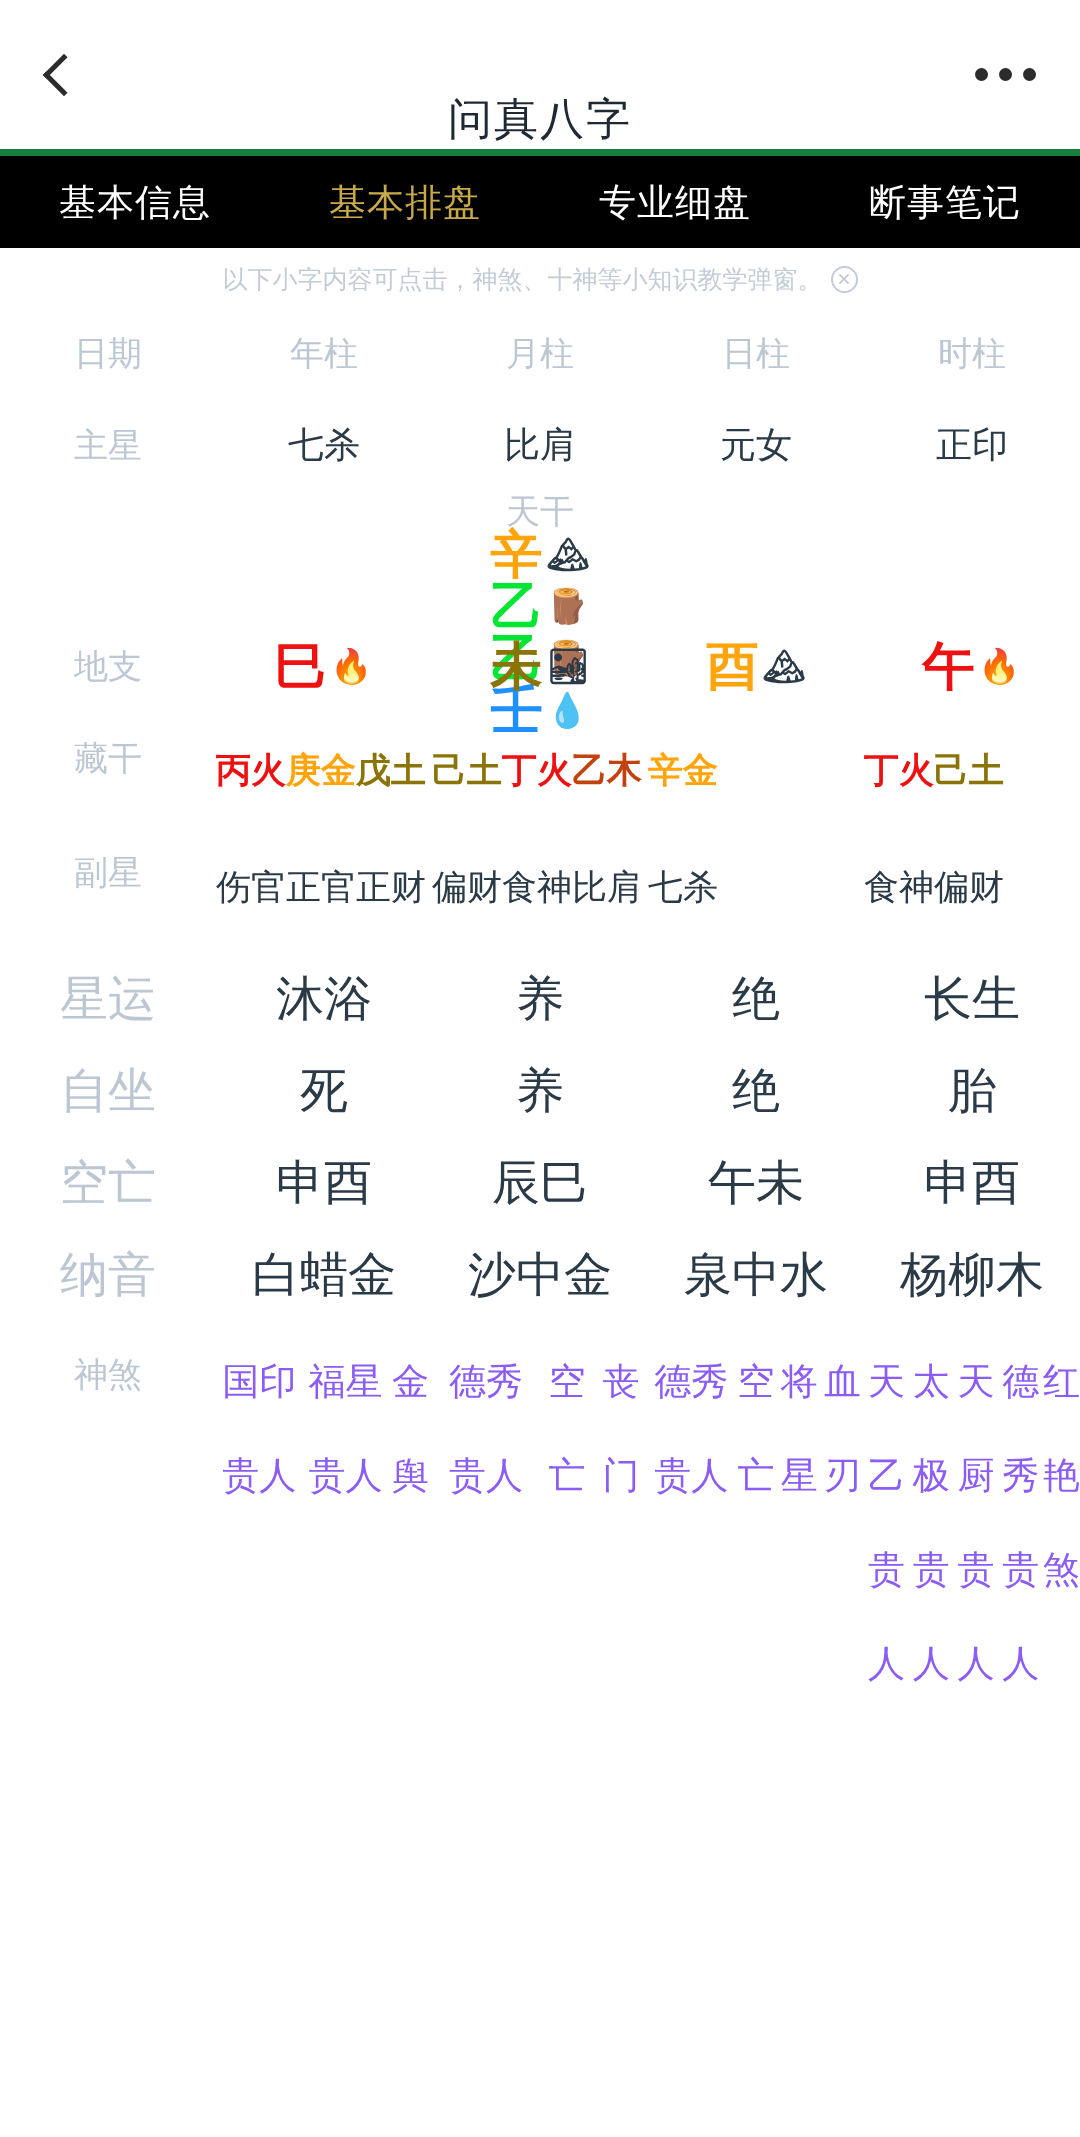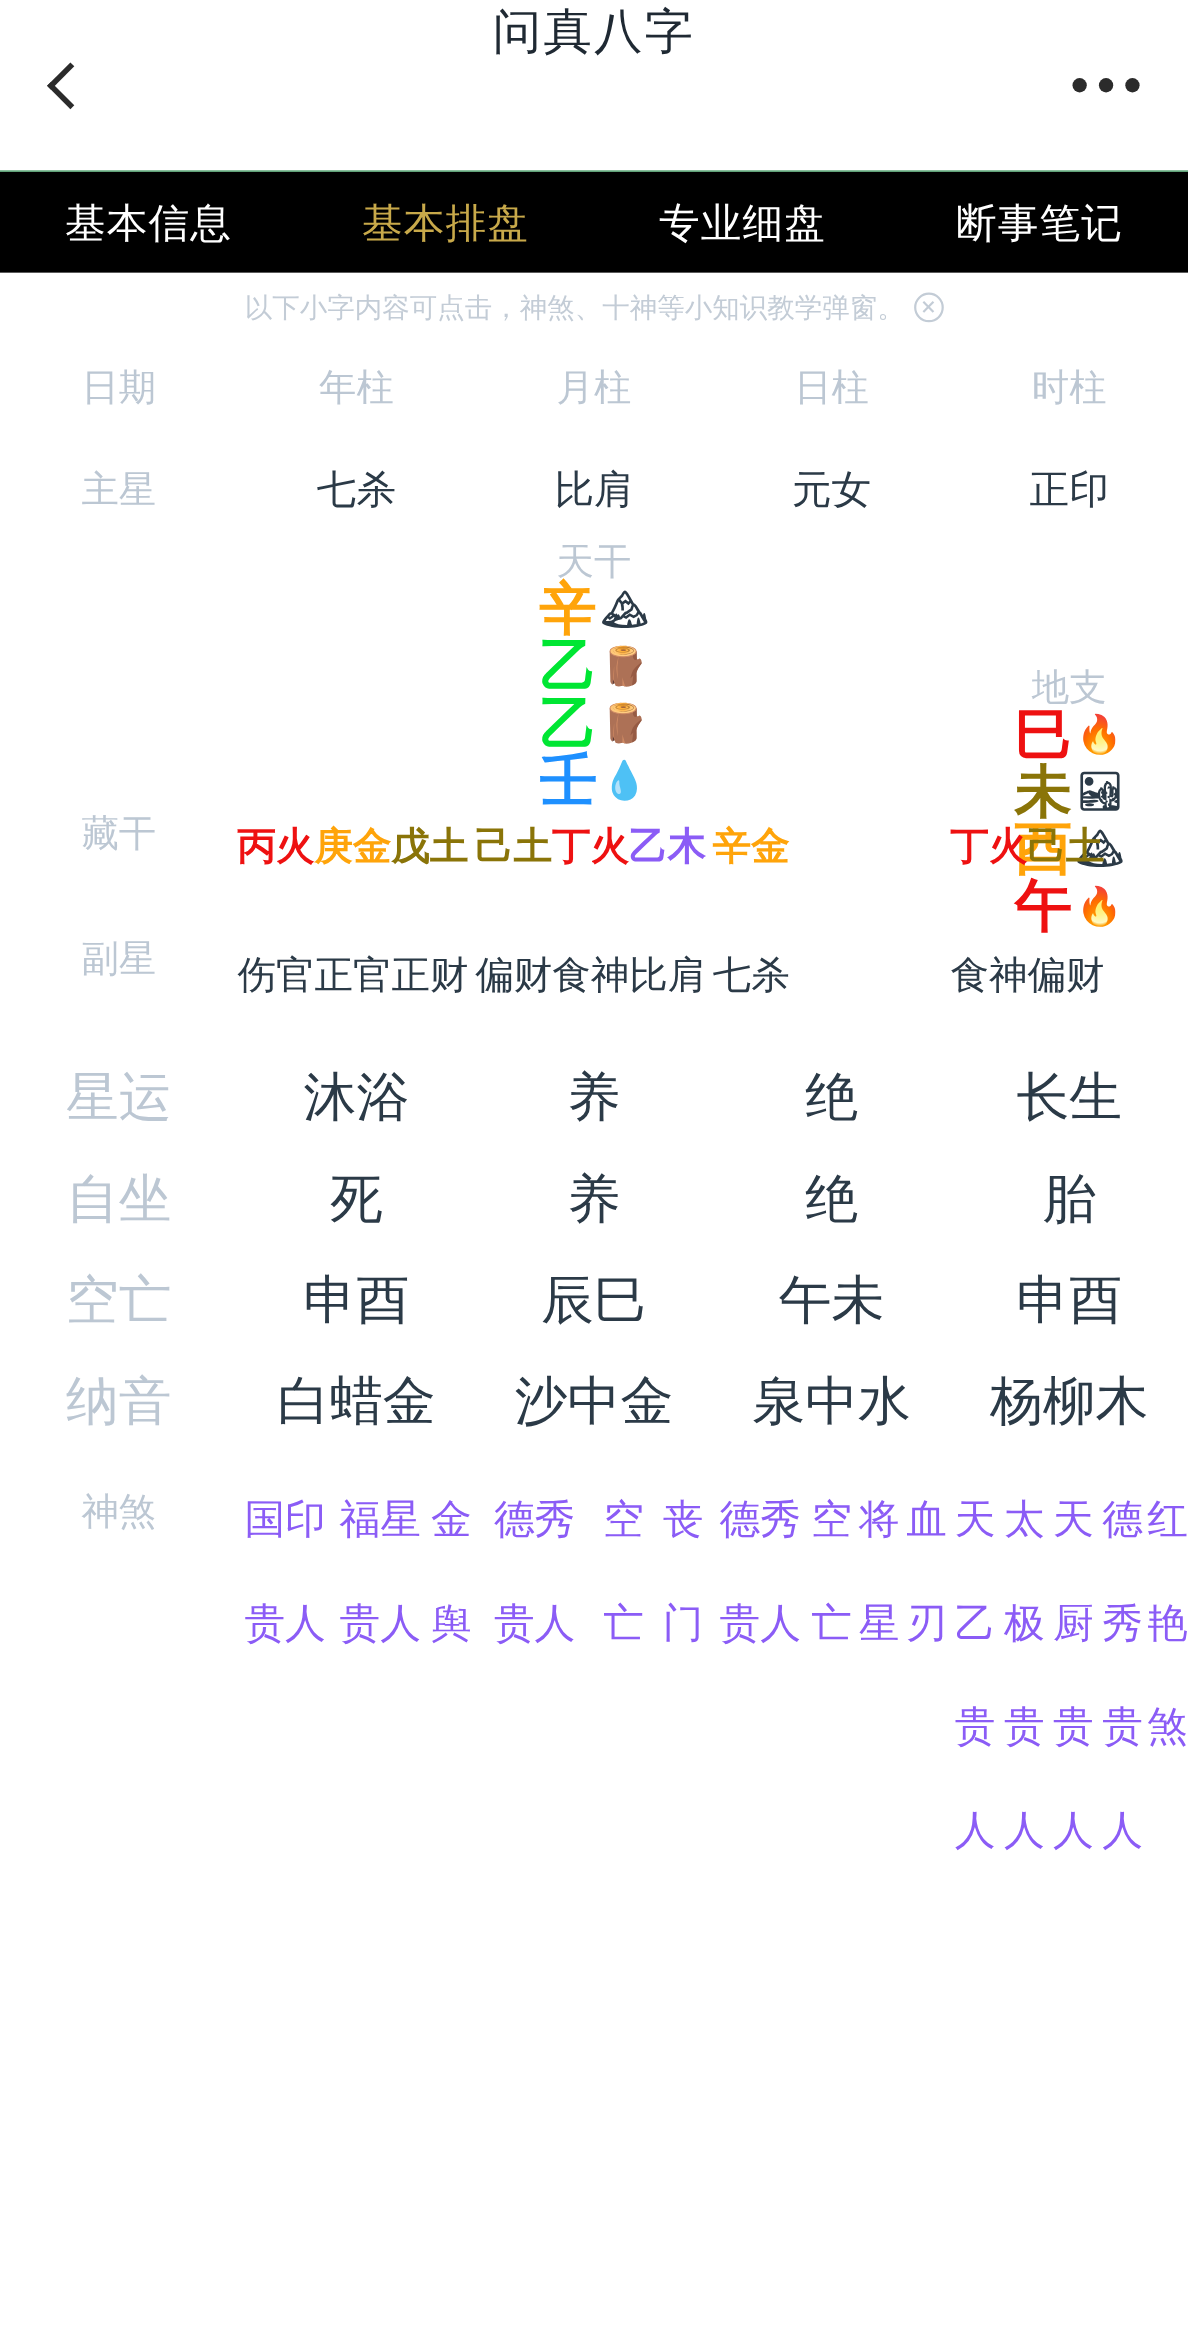--- a/index.html
+++ b/index.html
@@ -8,23 +8,23 @@
     background:#ffffff;
     font-family:"Liberation Sans","DejaVu Sans",sans-serif;
   }
   body { width:1080px; min-height:2137px; position:relative; overflow-x:hidden; }
 
   
   .navbar{
     height:156px;
     background:#ffffff;
     display:flex;
-    align-items:flex-start;
+    align-items:flex-end;
     position:relative;
-    border-bottom:1px solid #15803d;
+    border-bottom:7px solid #15803d;
   }
   .nav-back{
     width:120px;
     height:100%;
     display:flex;
     align-items:center;
     justify-content:center;
     cursor:pointer;
   }
   .chev{
@@ -138,21 +138,21 @@
     font-size:52px;
     font-weight:700;
     display:flex;
     align-items:center;
     justify-content:center;
     gap:4px;
   }
   .row-stem .cell.lbl{ align-self:center; }
   .emj{ font-size:34px; line-height:1; }
 
-  .row-branch { height:115px; align-items:flex-end;flex-direction:column; }
+  .row-branch { height:115px; align-items:center; }
   .row-branch .cell.col{
     font-size:52px;
     font-weight:700;
     display:flex;
     align-items:center;
     justify-content:center;
     gap:4px;
   }
 
   .row-stack{ padding-top:14px; }
@@ -276,21 +276,21 @@
   <div class="row row-stack row-hidden">
     <div class="cell lbl">藏干</div>
     <div class="cell col">
         <span style="color: rgb(238, 17, 17);">丙火</span>
         <span style="color: rgb(255, 164, 10);">庚金</span>
         <span style="color: rgb(138, 116, 8);">戊土</span>
       </div>
     <div class="cell col">
         <span style="color: rgb(138, 116, 8);">己土</span>
         <span style="color: rgb(238, 17, 17);">丁火</span>
-        <span style="color: #8b5cf6;">乙木</span>
+        <span style="color: #c2410c;">乙木</span>
       </div>
     <div class="cell col">
         <span style="color: rgb(255, 164, 10);">辛金</span>
       </div>
     <div class="cell col">
         <span style="color: rgb(238, 17, 17);">丁火</span>
         <span style="color: rgb(138, 116, 8);">己土</span>
       </div>
   </div>
 

